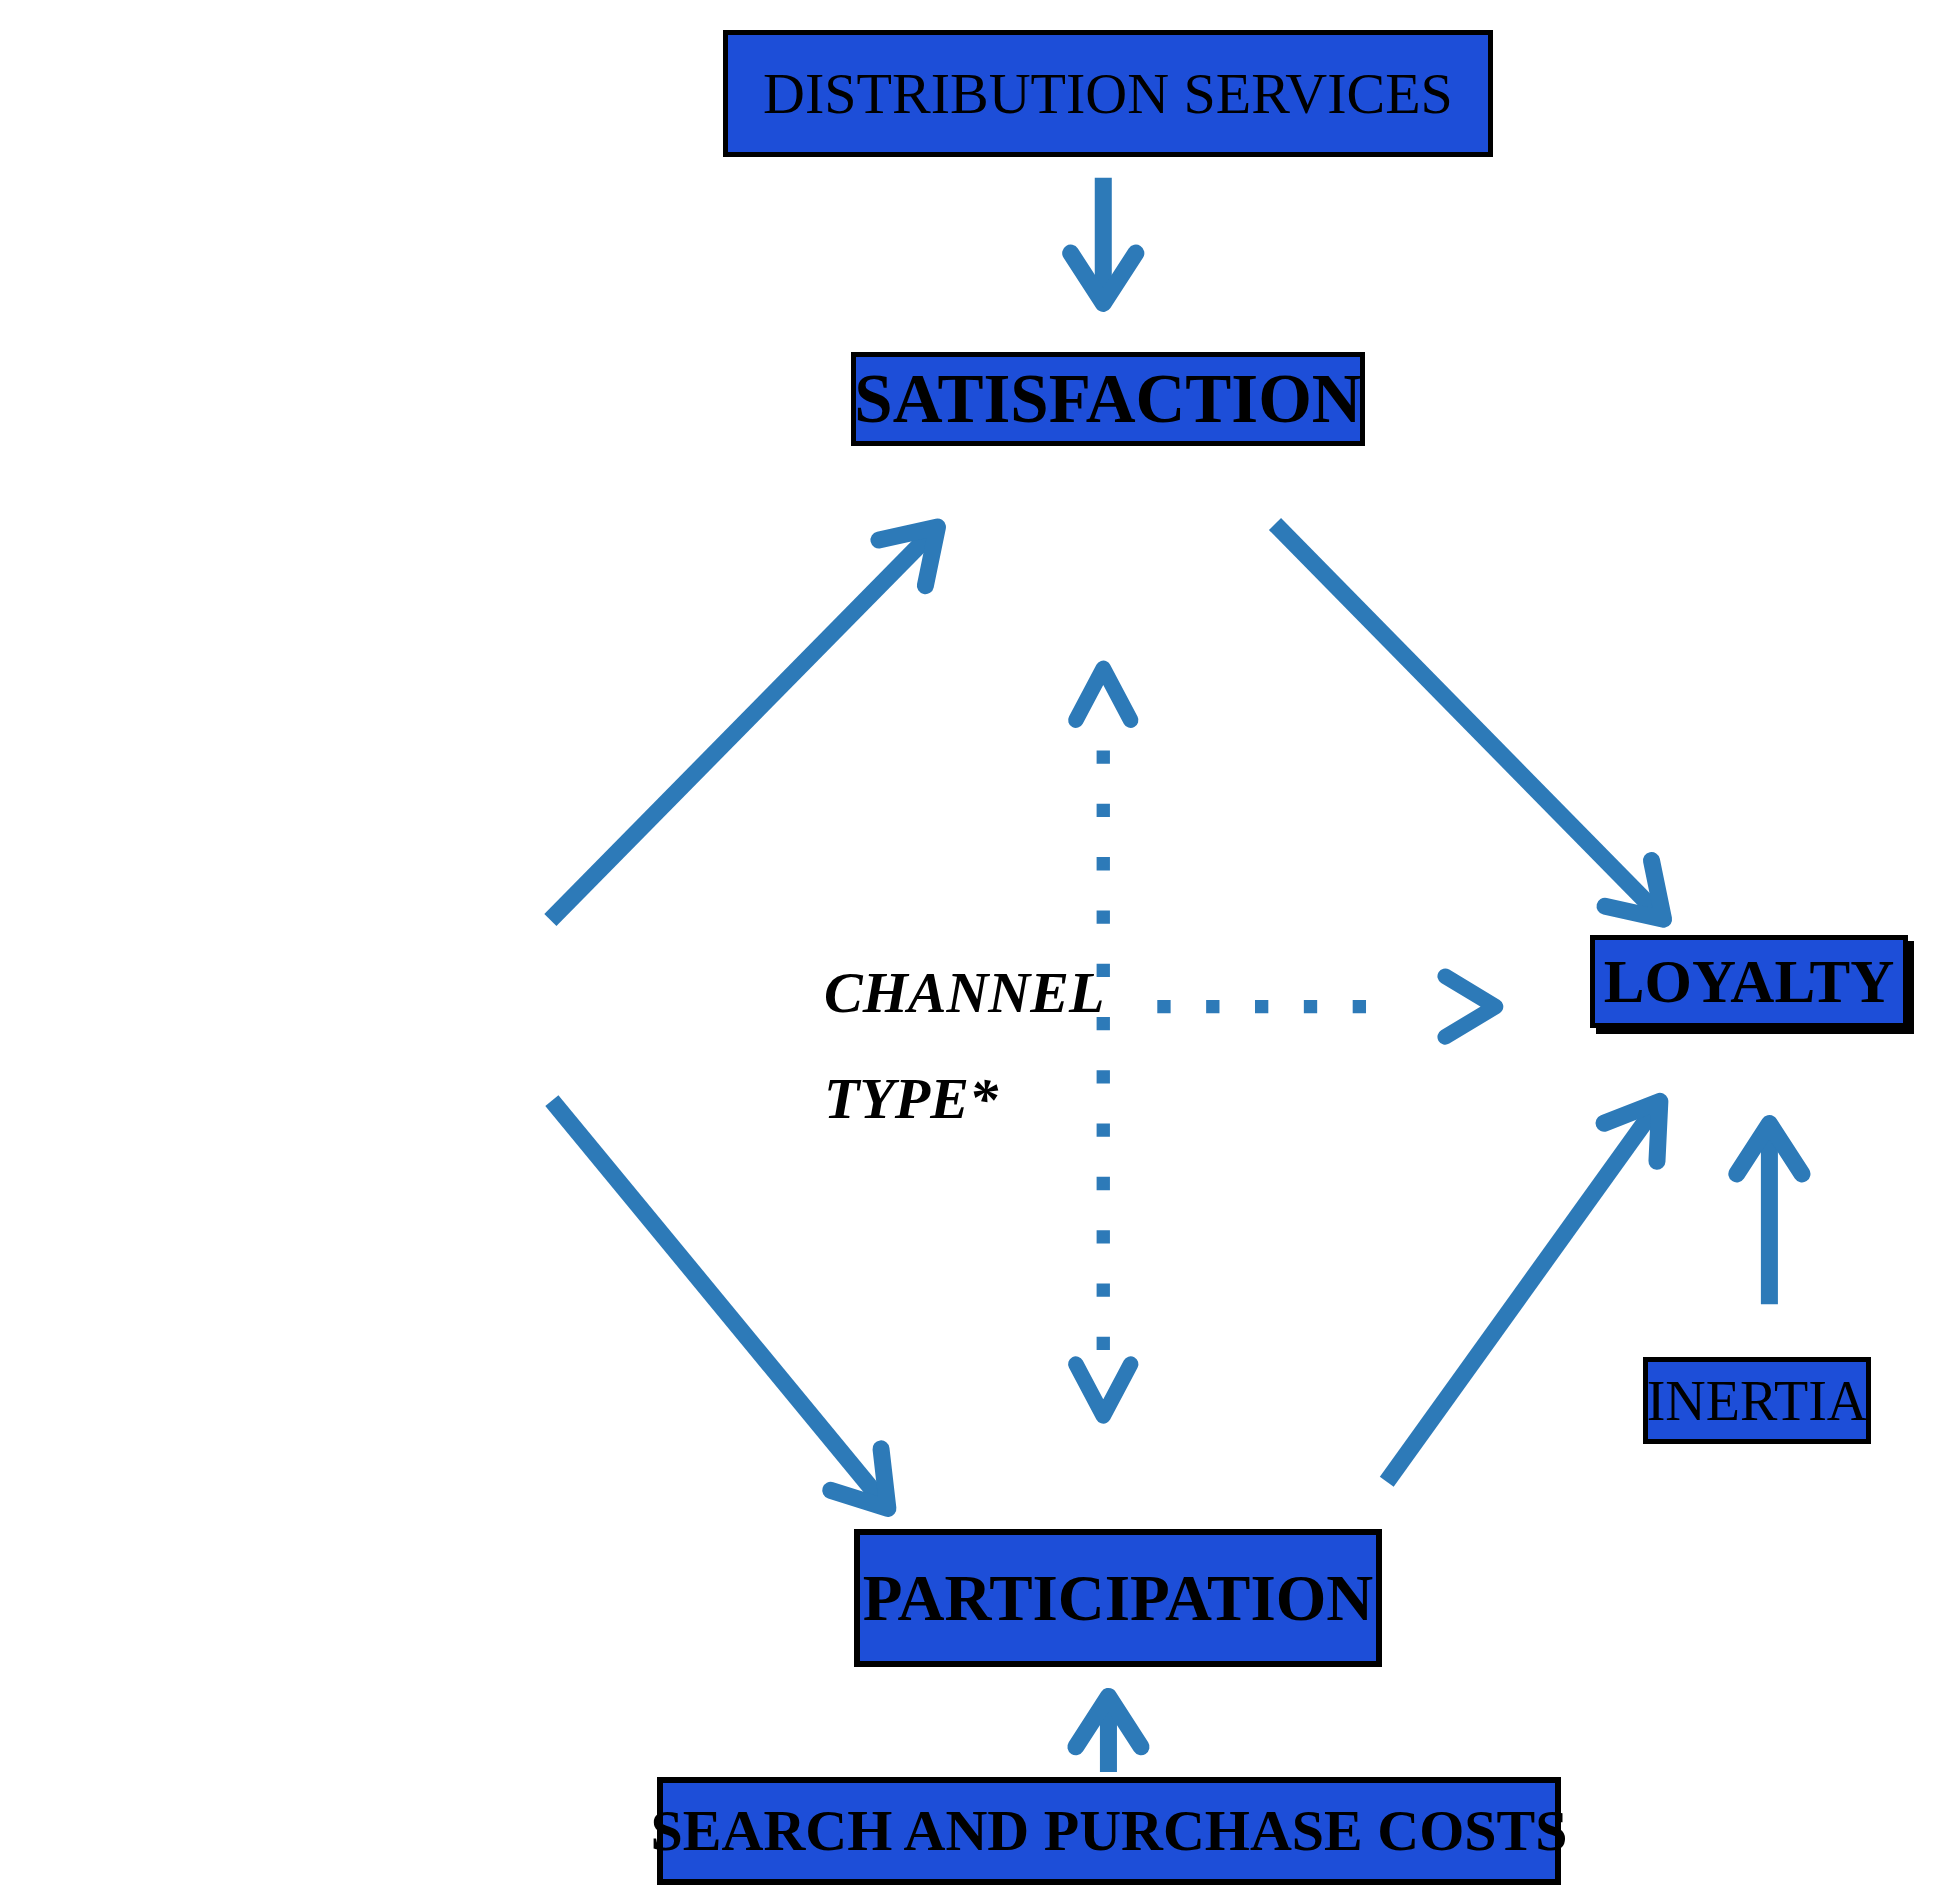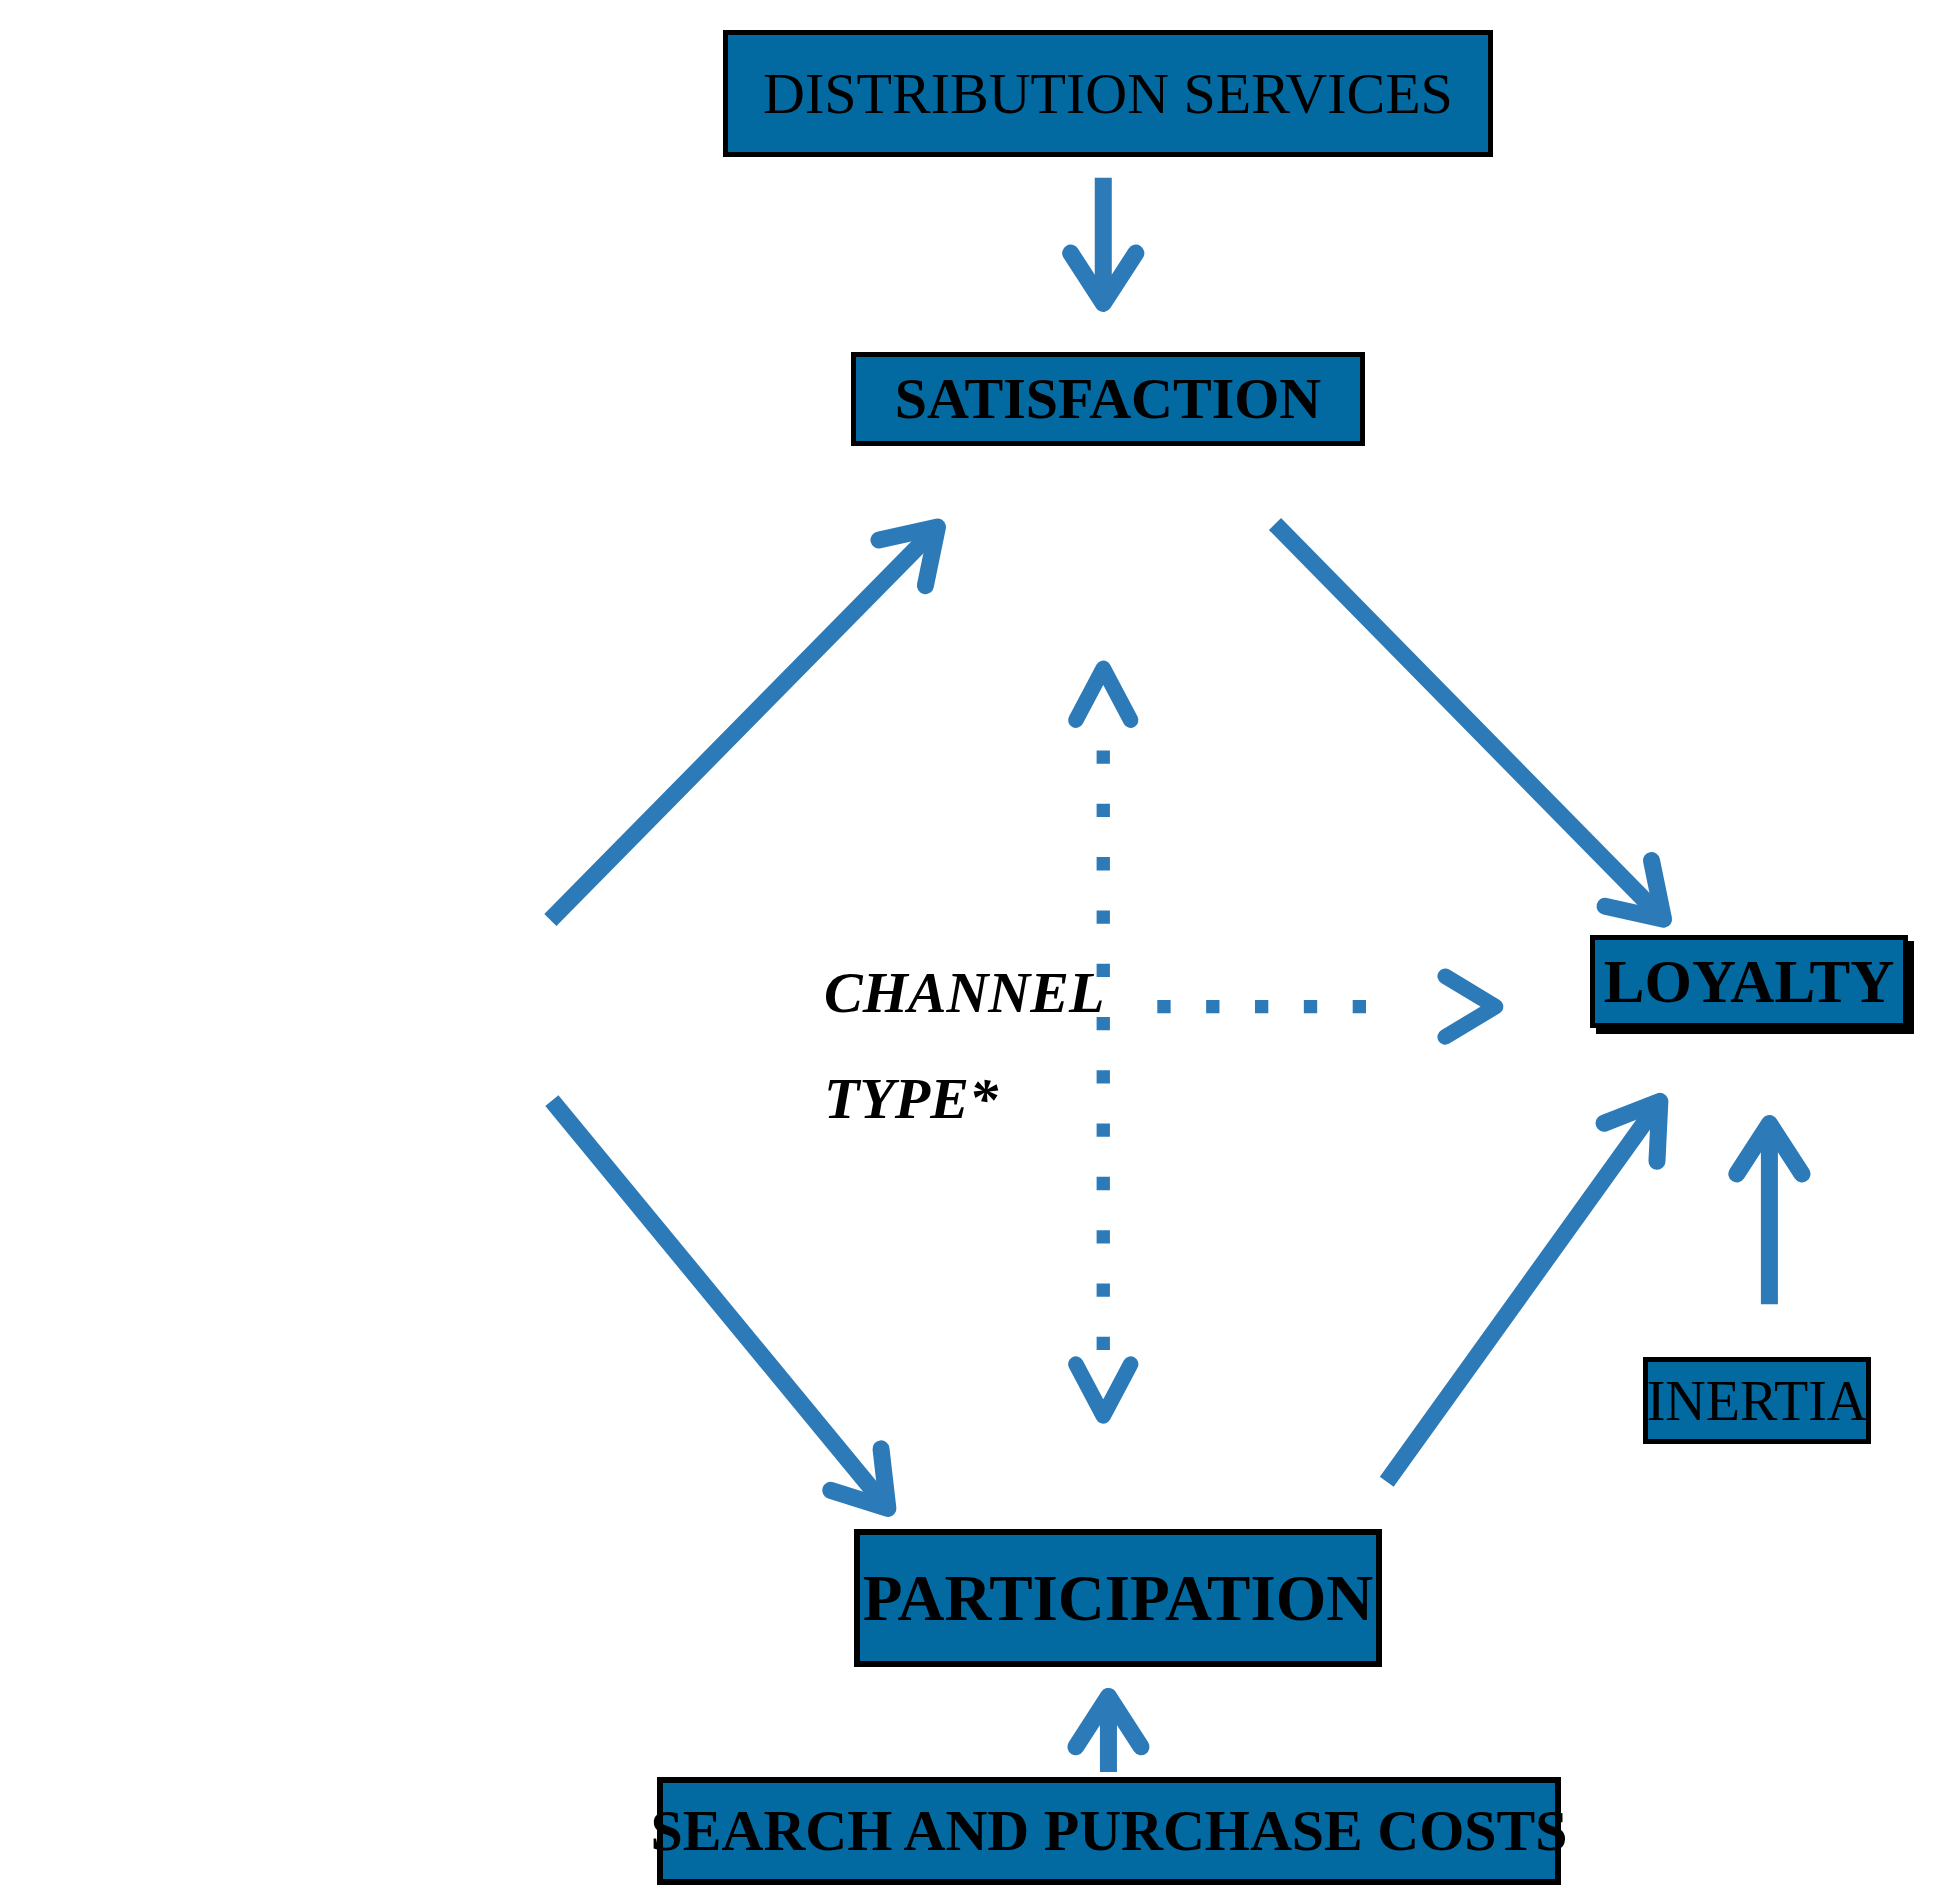--- a/index.html
+++ b/index.html
@@ -15,29 +15,29 @@
   .edge{stroke:var(--arrow,#2D7AB8);stroke-width:23;fill:none;}
   .edge.thin{stroke-width:18;}
   .dots-v{stroke-dasharray:18 54;}
   .dots-h{stroke-dasharray:18 48;}
   .head,.chev{stroke:var(--arrow,#2D7AB8);stroke-width:23;fill:none;
     stroke-linecap:round;stroke-linejoin:round;}
   .chev{stroke-width:21;}
   .node{
     position:absolute;box-sizing:border-box;
     border:5.2px solid var(--border,#000);
-    background:#0369a1;
+    background:#1d4ed8;
     display:flex;align-items:center;justify-content:center;
   }
   .node .label{white-space:nowrap;line-height:1;display:inline-block;}
   .b{font-weight:bold;}
   .n-dist   {left:723px; top:30px;  width:770px;height:127px;}
   .n-dist .label{font-size:58px;}
   .n-sat    {left:851px;top:352px; width:514px; height:94px;}
-  .n-sat .label{font-size:58px;}
+  .n-sat .label{font-size:69px;}
   .n-risk   {left:22px;  top:961px;width:500px; height:124px;}
   .n-risk .label{font-size:57px;}
   .n-loy    {left:1590px;top:935px;width:318px; height:93px;
              box-shadow:6px 6px 0 0 var(--border,#000);}
   .n-loy .label{font-size:61px;}
   .n-inertia{left:1643px;top:1357px;width:228px; height:87px;}
   .n-inertia .label{font-size:56px;}
   .n-part   {left:854px;top:1529px;width:528px; height:138px;border-width:6px;}
   .n-part .label{font-size:65px;}
   .n-search {left:657px; top:1777px;width:904px;height:108px;border-width:6px;font-weight:bold;}

